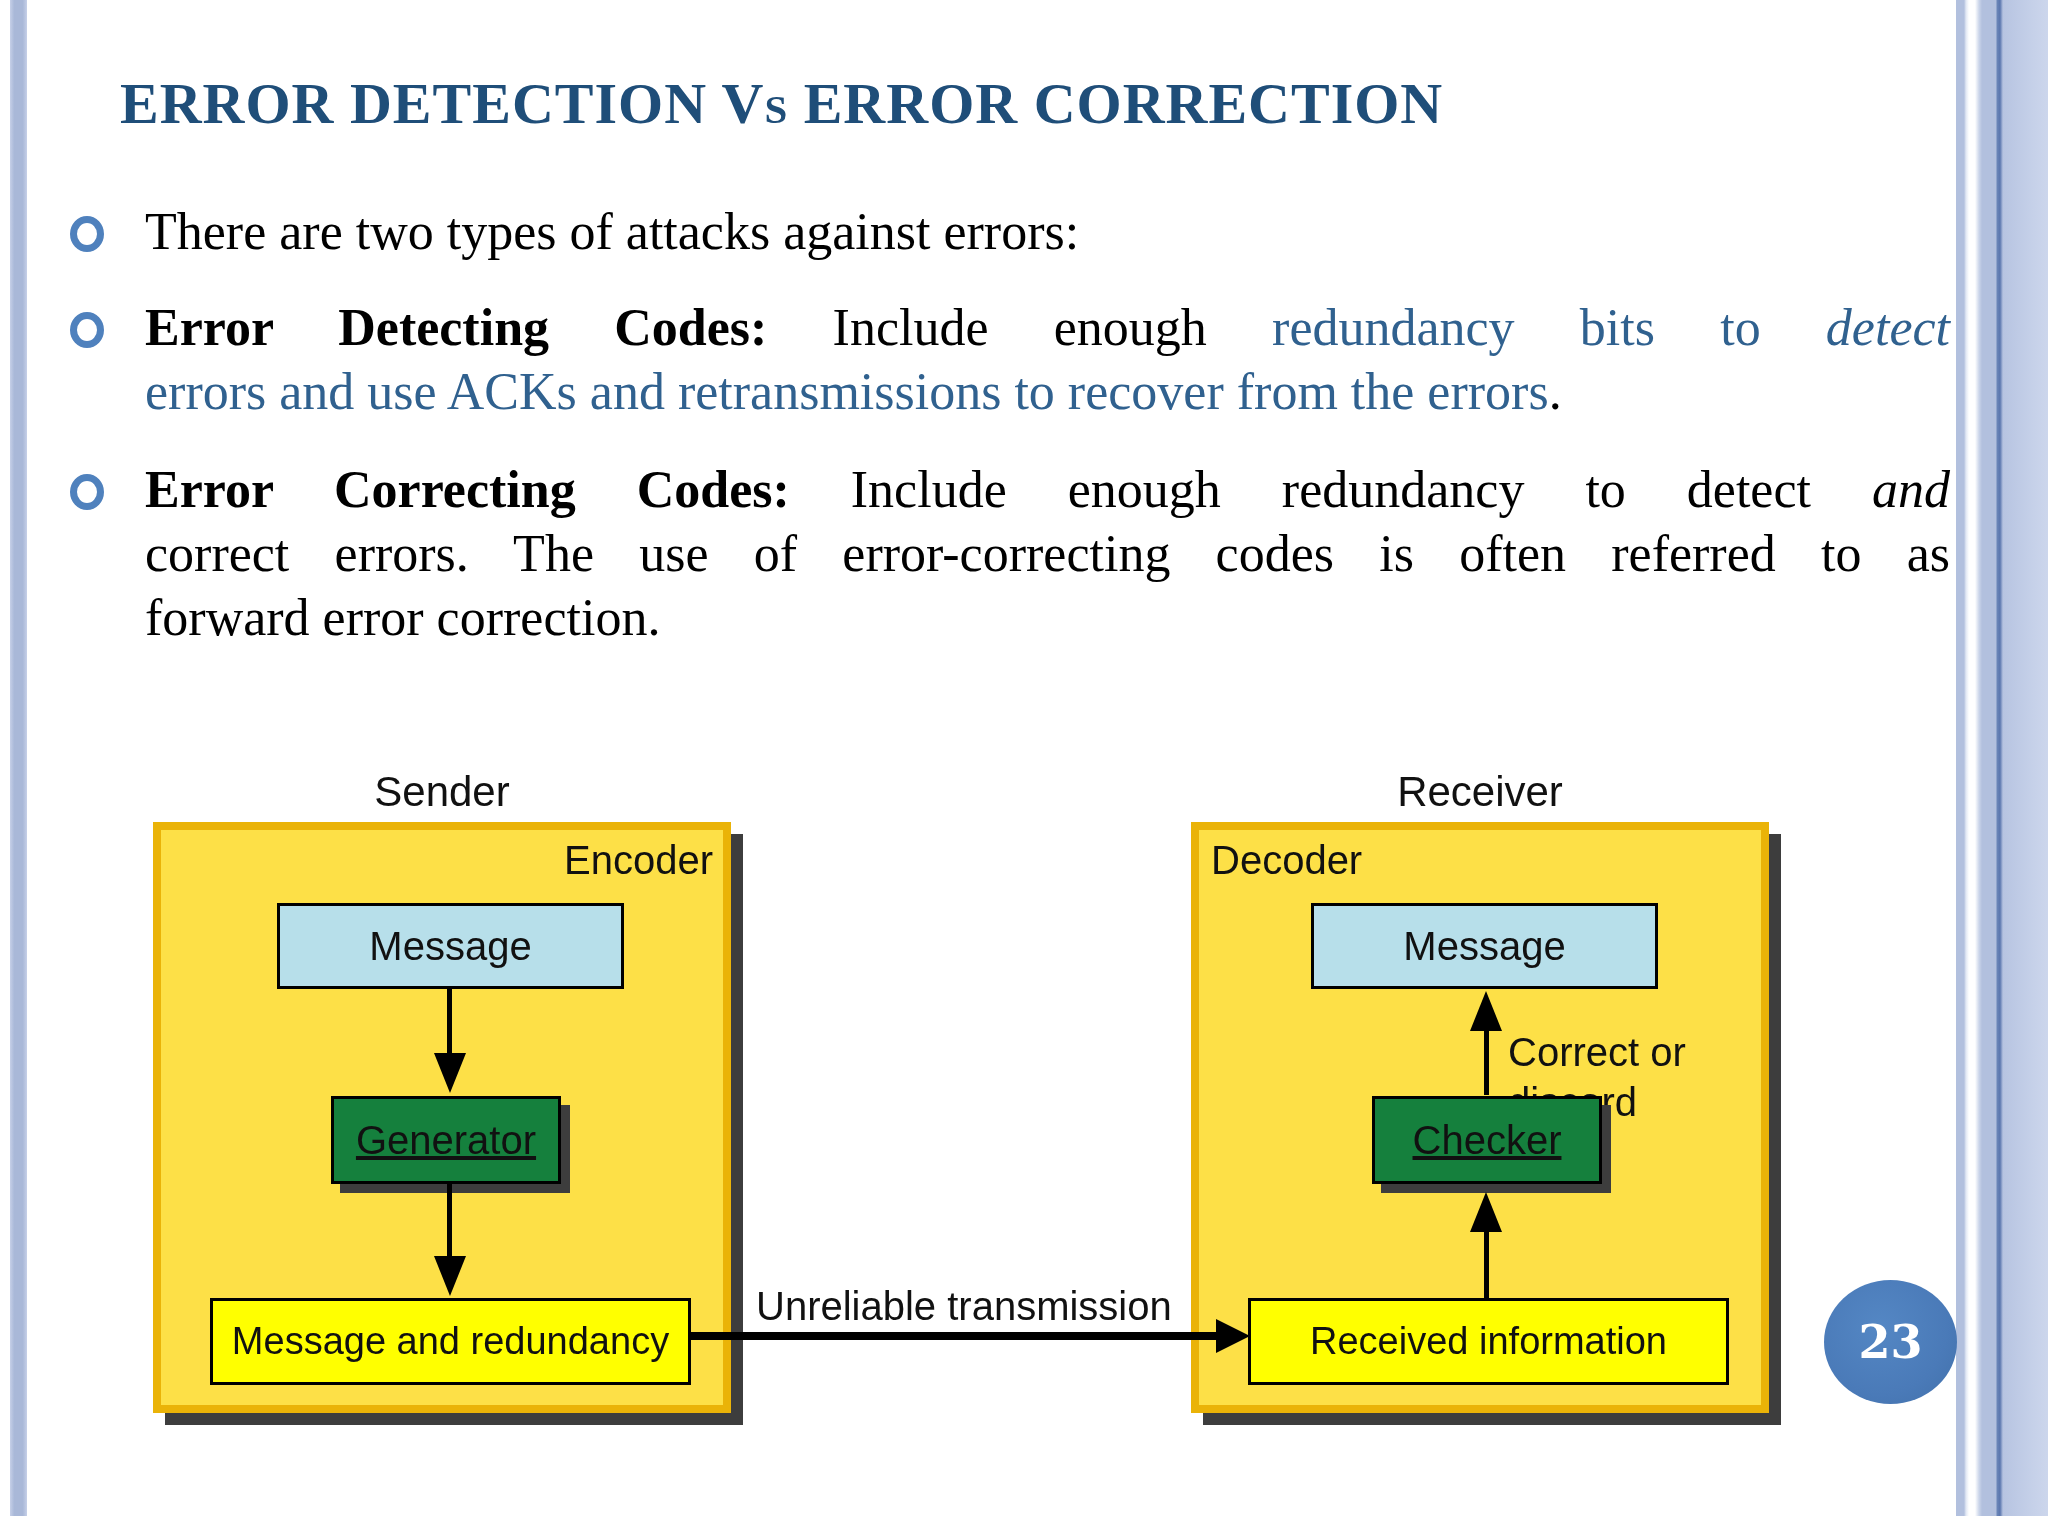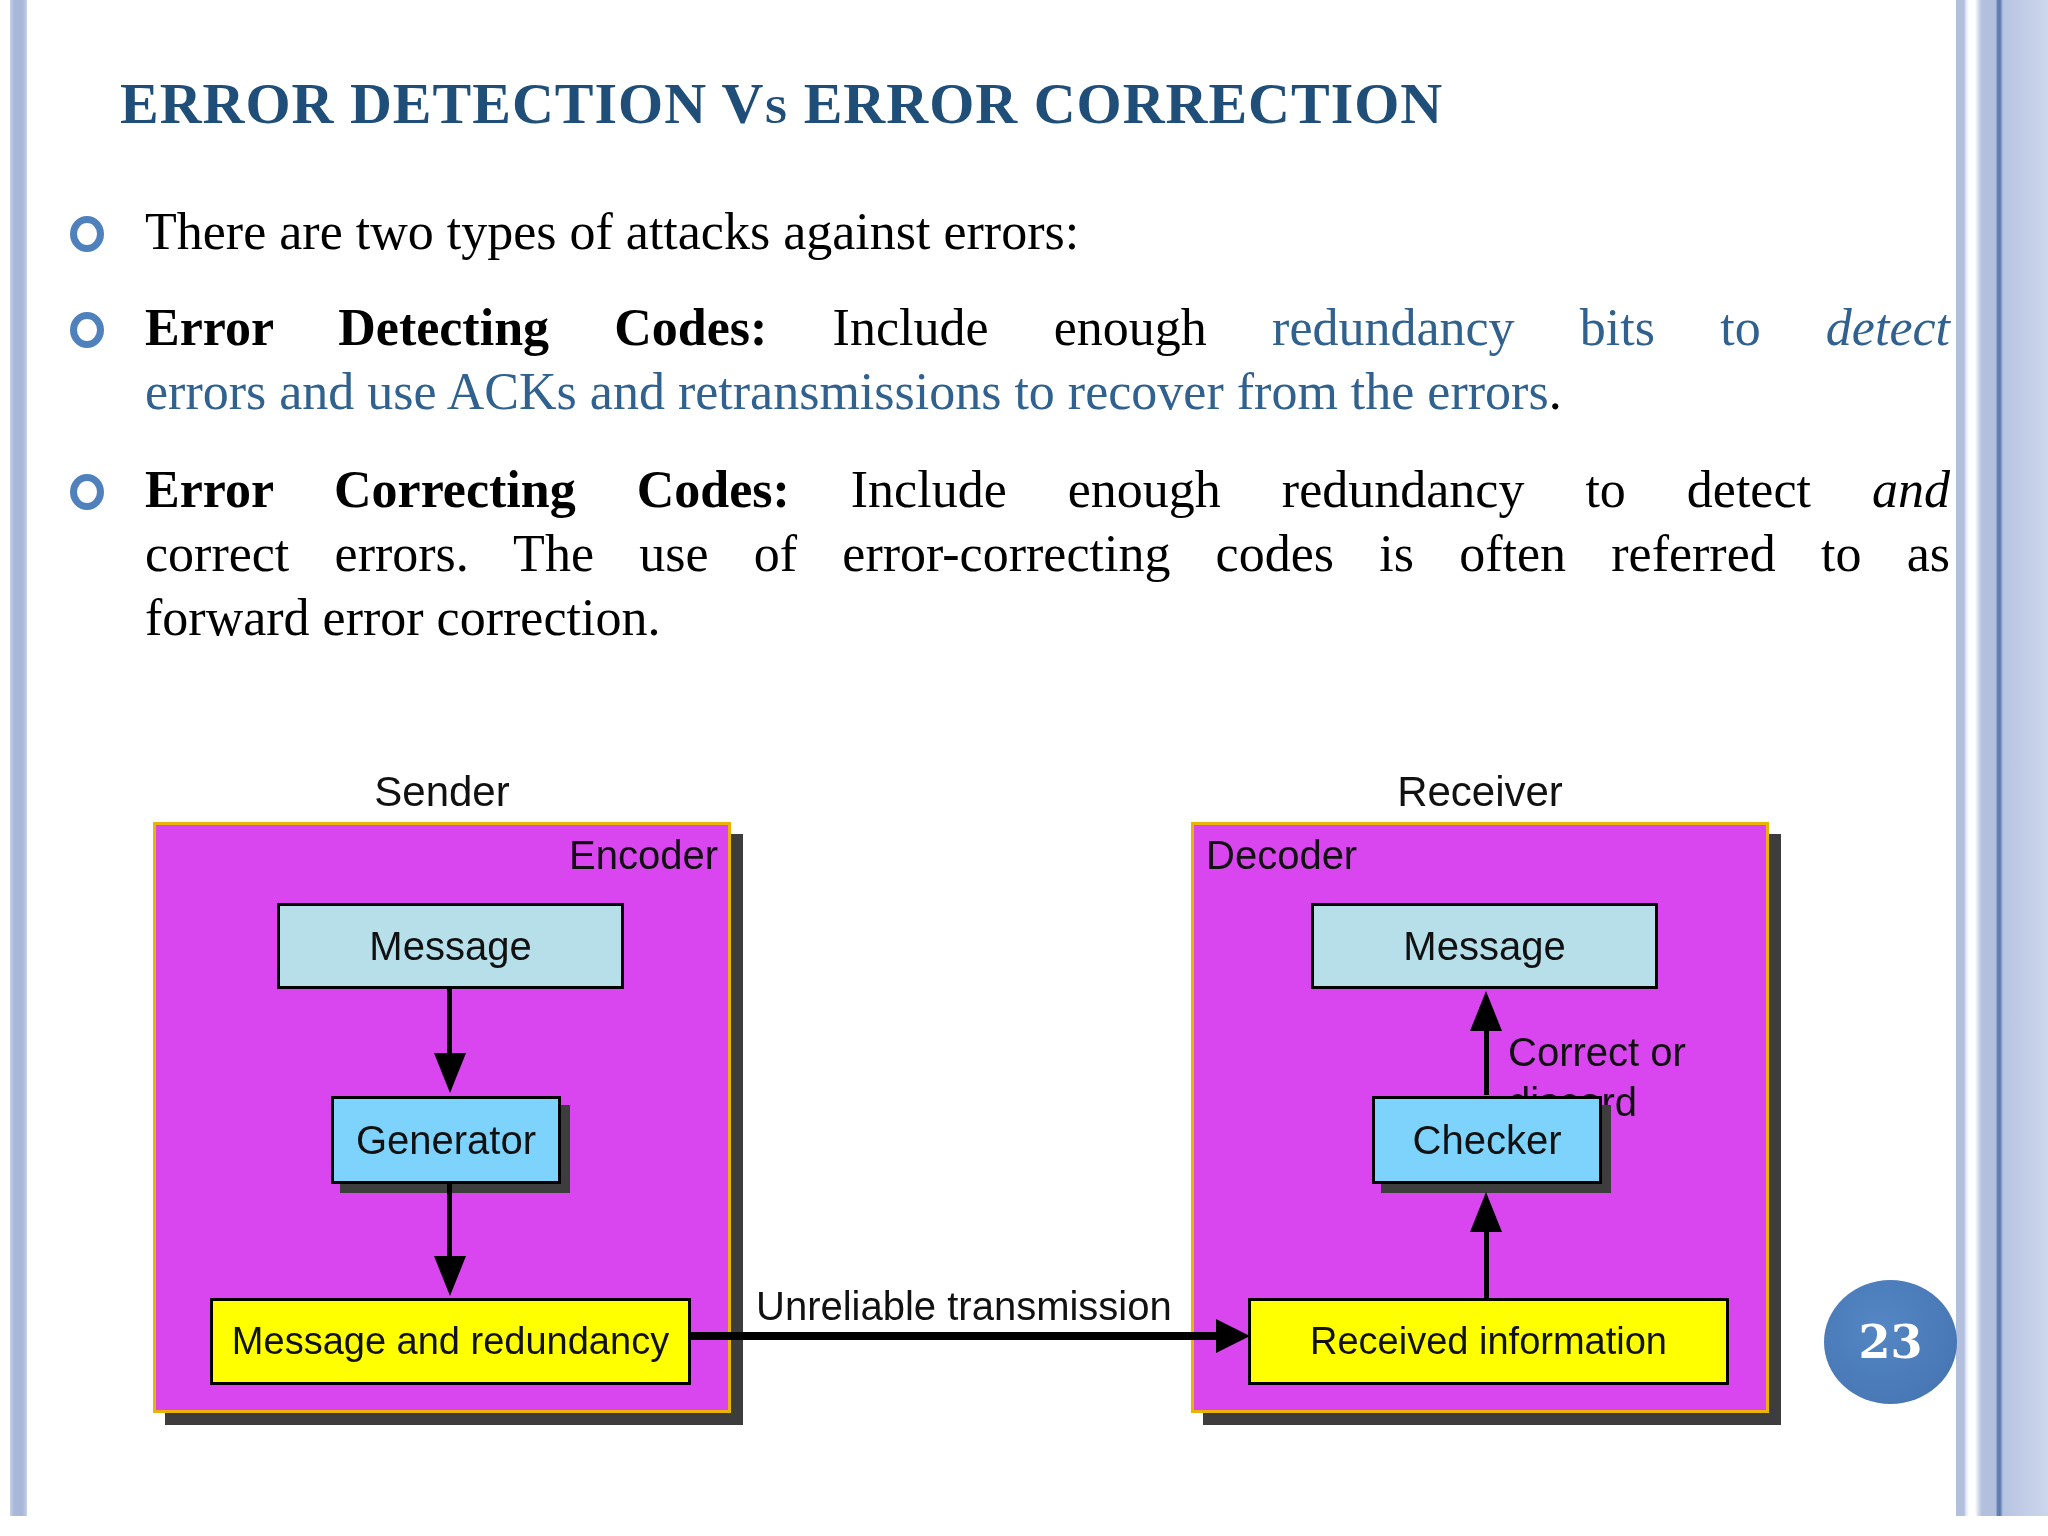--- a/index.html
+++ b/index.html
@@ -26,29 +26,29 @@
   .bline{display:block;}
   .bline.just{text-align:justify;text-align-last:justify;}
   .bline.left{text-align:left;}
   .seg.bold{font-weight:700;}
   .seg.blue{color:#30618f;}
   .seg.it{font-style:italic;}
 
   
   .dg{font-family:"Liberation Sans",sans-serif;color:#111;}
   .dlabel{position:absolute;font-size:42px;text-align:center;font-family:"Liberation Sans",sans-serif;}
-  .outerbox{position:absolute;border:3px solid #eab308;background:#d946ef;box-sizing:border-box;
+  .outerbox{position:absolute;border:8px solid #eab308;background:#fde047;box-sizing:border-box;
     box-shadow:12px 12px 0 #3d3d3d;}
   .cornerlabel{position:absolute;font-size:40px;font-family:"Liberation Sans",sans-serif;}
   .dbox{position:absolute;border:3px solid #000;box-sizing:border-box;display:flex;
     align-items:center;justify-content:center;font-size:40px;font-family:"Liberation Sans",sans-serif;
     text-align:center;}
   .bluefill{background:#b7dfea;}
   .yellowfill{background:#ffff00;}
-  .whitefill{background:#7dd3fc;box-shadow:9px 9px 0 #3d3d3d;}
+  .whitefill{background:#15803d;box-shadow:9px 9px 0 #3d3d3d;text-decoration:underline;}
   .vline{position:absolute;width:5px;background:#000;}
   .tri-down{position:absolute;width:0;height:0;border-left:16px solid transparent;
     border-right:16px solid transparent;border-top:40px solid #000;}
   .tri-up{position:absolute;width:0;height:0;border-left:16px solid transparent;
     border-right:16px solid transparent;border-bottom:40px solid #000;}
   .hline{position:absolute;height:8px;background:#000;z-index:6;}
   .tri-right{position:absolute;width:0;height:0;border-top:17px solid transparent;
     border-bottom:17px solid transparent;border-left:34px solid #000;z-index:6;}
   .freelabel{position:absolute;font-size:40px;font-family:"Liberation Sans",sans-serif;white-space:nowrap;}
 

